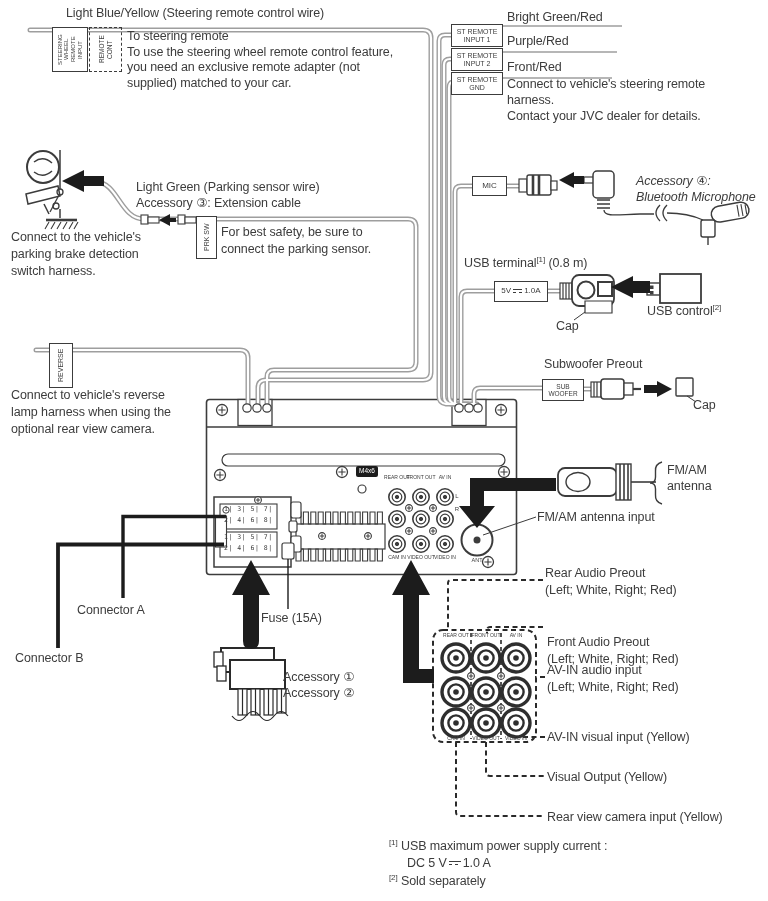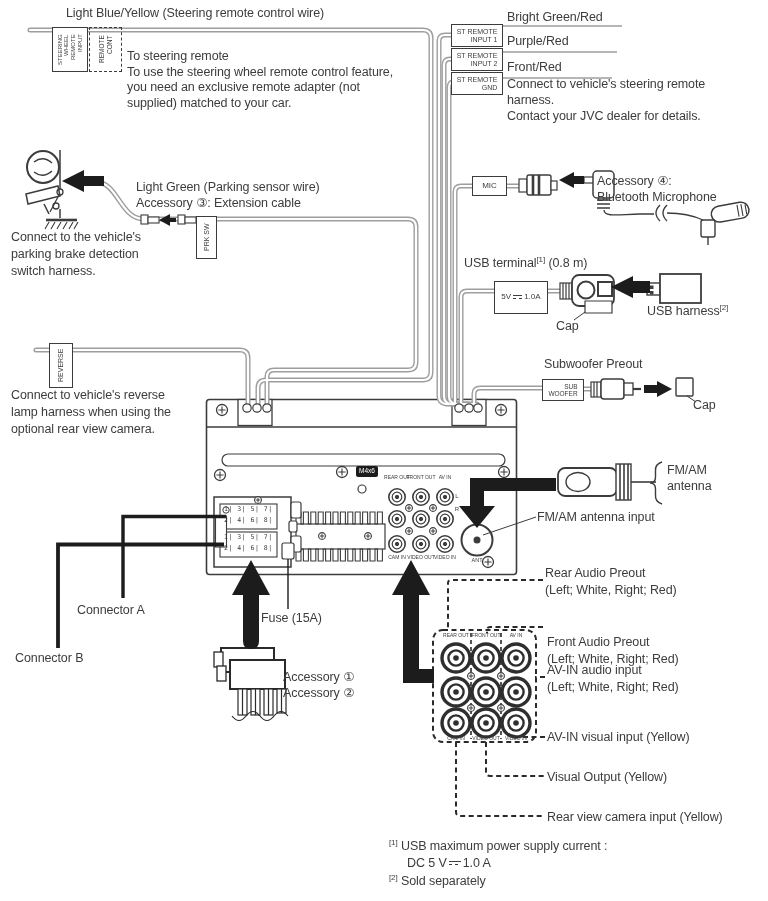--- a/index.html
+++ b/index.html
@@ -1,22 +1,22 @@
 <!DOCTYPE html>
 <html><head>
 <meta charset="utf-8">
 <style>
   html,body{margin:0;padding:0;background:#fff;}
   #page{position:relative;width:768px;height:901px;background:#fff;overflow:hidden;
         font-family:"Liberation Sans","DejaVu Sans",sans-serif;color:#3c3c3c;}
   svg{position:absolute;left:0;top:0;z-index:1;}
   .lbl{position:absolute;z-index:3;font-size:12.5px;line-height:16px;letter-spacing:-0.1px;white-space:pre-line;}
-  .note{line-height:15.5px;margin-top:20px;}
+  .note{line-height:15.5px;}
   .box{position:absolute;z-index:3;background:#fff;border:1.4px solid #3c3c3c;
-       display:flex;align-items:center;justify-content:center;text-align:right;
+       display:flex;align-items:center;justify-content:center;text-align:center;
        font-size:7px;line-height:1.12;white-space:pre-line;box-sizing:border-box;}
   .dashedbox{border:1.4px dashed #3c3c3c;}
   .vtext{writing-mode:vertical-rl;transform:rotate(180deg);}
   .tiny{position:absolute;z-index:3;font-size:5px;line-height:5px;white-space:nowrap;transform:translateX(-50%);}
   .pins{position:absolute;z-index:3;font-family:"DejaVu Sans Mono","Liberation Mono",monospace;
         font-size:6.5px;line-height:7px;letter-spacing:0.5px;white-space:nowrap;}
   .blackTag{position:absolute;z-index:3;background:#1c1c1c;color:#fff;font-size:6.5px;line-height:1;
         padding:2px 3px;border-radius:2px;}
   sup{font-size:8px;line-height:0;}
   .dc{display:inline-block;width:9px;height:5px;border-top:1.6px solid #3c3c3c;position:relative;margin:0 2px;}
@@ -323,31 +323,33 @@
 <div class="lbl" style="left:507px;top:59px;">Front/Red</div>
 <div class="box" style="left:451px;top:72px;width:52px;height:23px;">ST REMOTE
 GND</div>
 <div class="lbl" style="left:507px;top:76px;">Connect to vehicle's steering remote
 harness.
 Contact your JVC dealer for details.</div>
 
 <div class="lbl" style="left:136px;top:179px;">Light Green (Parking sensor wire)</div>
 <div class="lbl" style="left:136px;top:195px;">Accessory ③: Extension cable</div>
 <div class="box vtext" style="left:196px;top:216px;width:21px;height:43px;font-size:7px;">PRK SW</div>
+<div class="lbl" style="left:221px;top:224px;line-height:16.5px;">For best safety, be sure to
+connect the parking sensor.</div>
 <div class="lbl" style="left:11px;top:229px;line-height:17px;">Connect to the vehicle's
 parking brake detection
 switch harness.</div>
 
 <div class="box" style="left:472px;top:176px;width:35px;height:20px;font-size:8px;">MIC</div>
-<div class="lbl" style="left:597px;top:173px;">Accessory ④:
+<div class="lbl" style="left:636px;top:173px;font-style:italic;">Accessory ④:
 Bluetooth Microphone</div>
 
 <div class="lbl" style="left:464px;top:255px;"><span>USB terminal</span><sup>[1]</sup><span> (0.8 m)</span></div>
-<div class="box" style="left:494px;top:281px;width:54px;height:33px;font-size:8px;"><span>5V</span><span class="dc"></span><span>1.0A</span></div>
-<div class="lbl" style="left:647px;top:303px;"><span>USB harness</span><sup>[2]</sup></div>
+<div class="box" style="left:494px;top:281px;width:54px;height:21px;font-size:8px;"><span>5V</span><span class="dc"></span><span>1.0A</span></div>
+<div class="lbl" style="left:647px;top:303px;"><span>USB control</span><sup>[2]</sup></div>
 <div class="lbl" style="left:556px;top:318px;">Cap</div>
 
 <div class="box vtext" style="left:49px;top:343px;width:24px;height:45px;font-size:7px;">REVERSE</div>
 <div class="lbl" style="left:11px;top:387px;line-height:17px;">Connect to vehicle's reverse
 lamp harness when using the
 optional rear view camera.</div>
 
 <div class="lbl" style="left:544px;top:356px;">Subwoofer Preout</div>
 <div class="box" style="left:542px;top:379px;width:42px;height:22px;font-size:6.5px;">SUB
 WOOFER</div>

